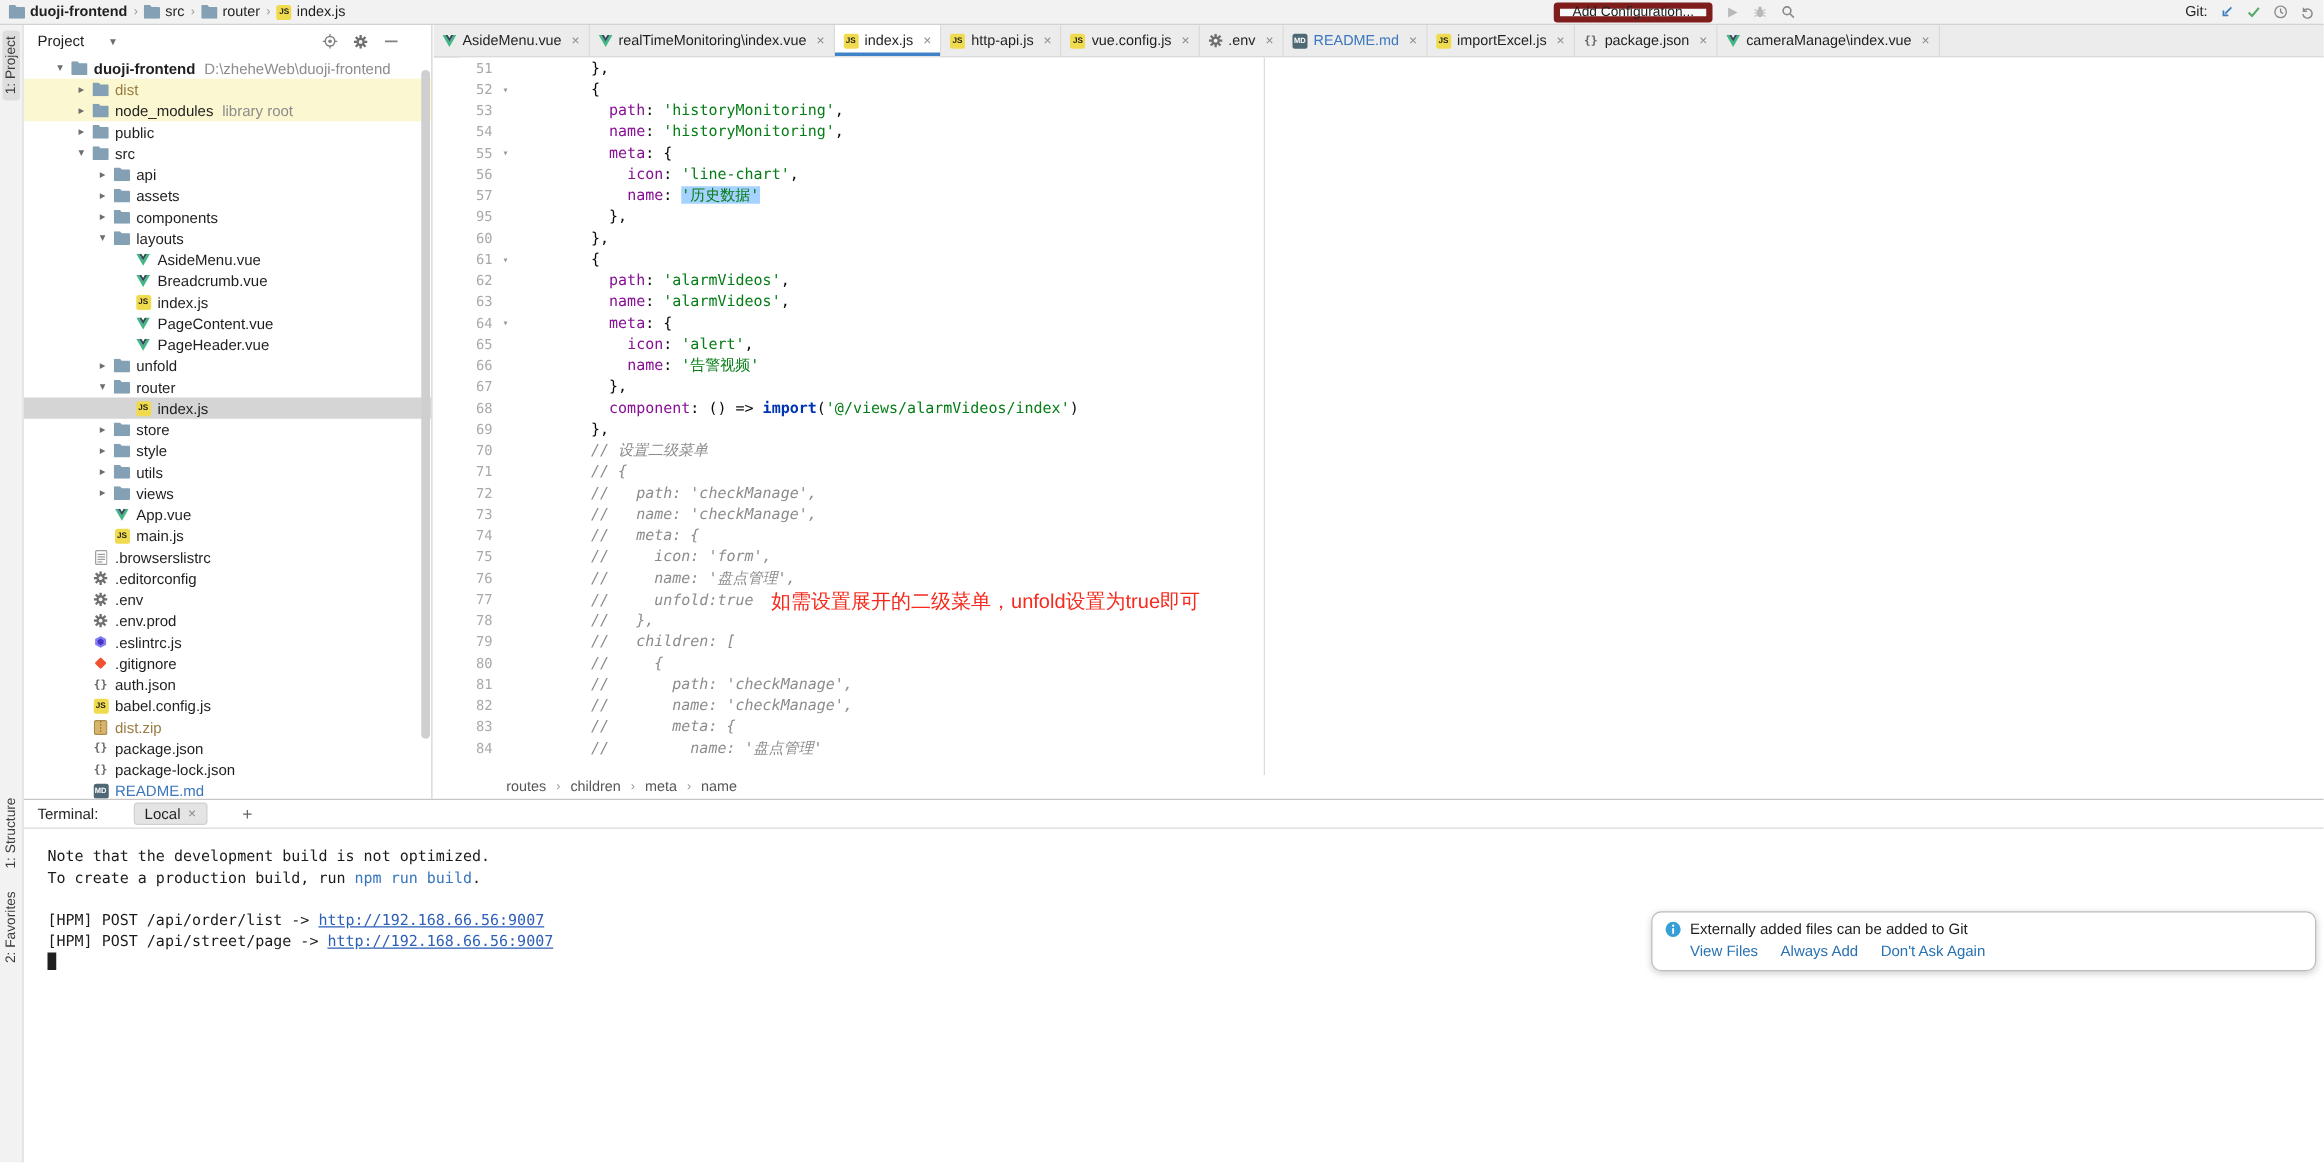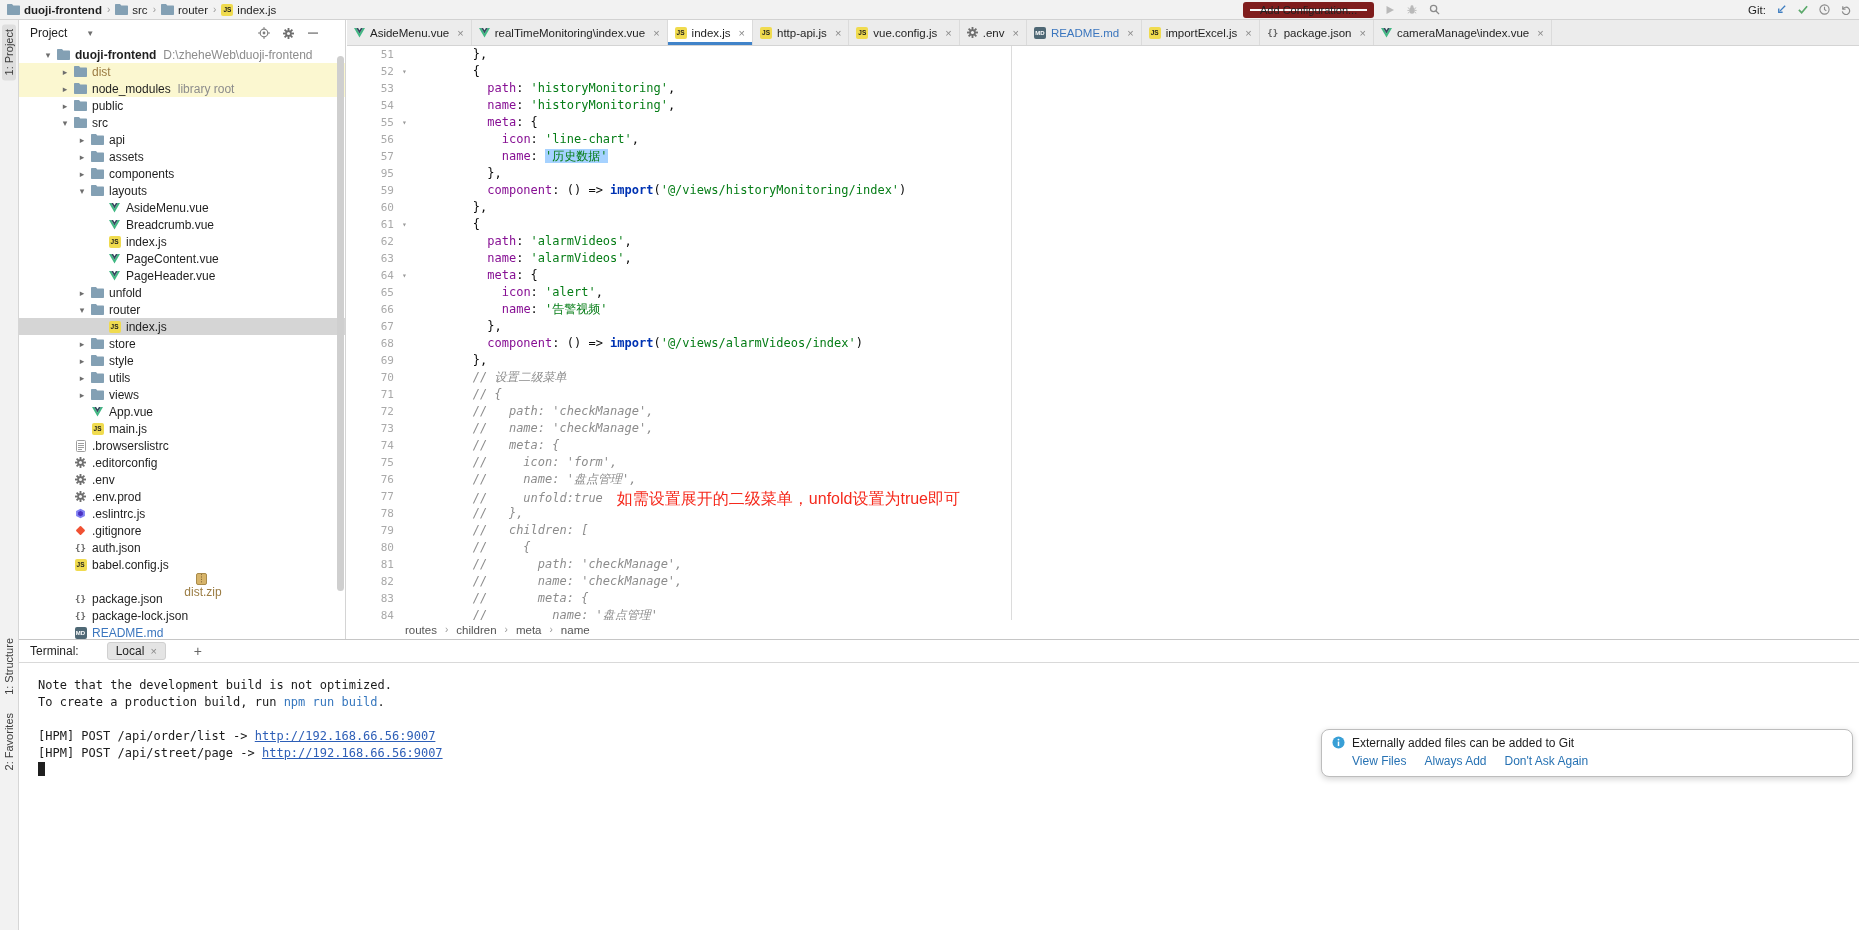--- a/index.html
+++ b/index.html
@@ -6,21 +6,21 @@
 html,body{width:1859px;height:930px;overflow:hidden}
 body{font-family:"Liberation Sans","DejaVu Sans",sans-serif;background:#fff;position:relative;font-size:12px;color:#1f1f1f}
 .ic{display:inline-flex;align-items:center;justify-content:center}
 
 .topbar{position:absolute;left:0;top:0;width:100%;height:20px;background:#F2F2F2;border-bottom:1px solid #D2D2D2}
 .bc{position:absolute;left:7px;top:0;height:19px;display:flex;align-items:center;gap:4px;font-size:11.5px}
 .bc .sep{color:#9A9A9A;font-size:10px;padding:0 1px}
 .bc-item{display:flex;align-items:center;gap:4px}
 .bc-root{font-weight:bold}
 .runctl{position:absolute;left:1243px;top:0;height:19px;display:flex;align-items:center;gap:11px}
-.addcfg{border:7px solid #7f1d1d;border-radius:3px;background:#F7F7F7;font-size:11px;padding:1px 10px;height:16px;display:flex;align-items:center;color:#1f1f1f;font-family:"Liberation Sans",sans-serif}
+.addcfg{border:5px solid #7f1d1d;border-radius:3px;background:#F7F7F7;font-size:11px;padding:1px 10px;height:16px;display:flex;align-items:center;color:#1f1f1f;font-family:"Liberation Sans",sans-serif}
 .gitctl{position:absolute;right:7px;top:0;height:19px;display:flex;align-items:center;gap:10px;font-size:11.5px;color:#1f1f1f}
 
 .strip{position:absolute;left:0;top:20px;width:19px;height:910px;background:#F2F2F2;border-right:1px solid #D6D6D6}
 .vlabel{position:absolute;left:2px;writing-mode:vertical-rl;transform:rotate(180deg);font-size:11px;color:#3c3c3c;padding:5px 1px;border-radius:3px;white-space:nowrap}
 .vlabel.on{background:#DEDEDE}
 .vl-project{top:24px}
 .vl-structure{top:633px}
 .vl-favorites{top:708px}
 
 .panel{position:absolute;left:19px;top:20px;width:327px;height:619px;background:#fff;border-right:1px solid #D4D4D4}
@@ -68,21 +68,21 @@
 .term-x{color:#888;font-size:11px}
 .term-plus{color:#666;font-size:14px}
 .term-body{padding:14px 0 0 19px;font-family:"DejaVu Sans Mono",monospace;font-size:12px;color:#1B1B1B}
 .trow{height:17px;line-height:17px;white-space:pre}
 .t-plain{color:#1B1B1B}
 .t-cmd{color:#3677BE}
 .t-lnk{color:#2E5FB7;text-decoration:underline}
 .cursor{display:inline-block;width:7px;height:14px;background:#1f1f1f;vertical-align:-2px}
 
 .notif{position:absolute;right:6px;top:729px;width:532px;height:48px;background:#FFF;border:1px solid #BDBDBD;border-radius:8px;box-shadow:0 2px 6px rgba(0,0,0,.18);padding:6px 12px 6px 10px}
-.notif-row1{display:flex;align-items:flex-start;gap:7px}
+.notif-row1{display:flex;align-items:flex-end;gap:7px}
 .notif-title{font-size:12px;color:#1d1d1d}
 .notif-links{display:flex;gap:18px;margin-left:20px;margin-top:4px}
 .notif-link{color:#2772B3;font-size:12px;cursor:pointer}
 
 .fic{display:inline-flex;width:12px;height:12px;border-radius:2px;align-items:center;justify-content:center;font-weight:bold;font-family:"Liberation Sans",sans-serif}
 .fic-js{background:#F0DB4F;color:#1b1b1b;font-size:6.5px}
 .fic-md{background:#4F6875;color:#fff;font-size:6px}
 .fic-json{color:#666;font-size:9px;font-family:"DejaVu Sans Mono",monospace}
 </style>
 </head>
@@ -502,21 +502,21 @@
         </span>
         <span class="t-lab">auth.json</span>
       </div>
       <div class="t-row" style="padding-left: 39px;">
         <span class="t-ch"></span>
         <span class="ic t-ic">
           <span class="fic fic-js">JS</span>
         </span>
         <span class="t-lab">babel.config.js</span>
       </div>
-      <div class="t-row" style="padding-left: 39px; flex-direction: column;">
+      <div class="t-row" style="padding-left: 39px;">
         <span class="t-ch"></span>
         <span class="ic t-ic">
           <svg width="11" height="12" viewBox="0 0 11 12">
             <rect x=".5" y=".5" width="10" height="11" rx="1.5" fill="#D7B46A" stroke="#A98B4B"></rect>
             <path stroke="#8A6D3B" fill="none" d="M5.5 1v1.2M5.5 3.4v1.2M5.5 5.8v1.2M5.5 8.2v1.2"></path>
           </svg>
         </span>
         <span class="t-lab ignored">dist.zip</span>
       </div>
       <div class="t-row" style="padding-left: 39px;">
@@ -639,21 +639,20 @@
   <div class="guide"></div>
   <div id="code">
       <div class="crow"><span class="lnum">51</span><span class="lfold"></span><span class="ltext"><span class="tk-p">        },</span></span></div>
       <div class="crow"><span class="lnum">52</span><span class="lfold">▾</span><span class="ltext"><span class="tk-p">        {</span></span></div>
       <div class="crow"><span class="lnum">53</span><span class="lfold"></span><span class="ltext"><span class="tk-p">          </span><span class="tk-o">path</span><span class="tk-p">: </span><span class="tk-s">'historyMonitoring'</span><span class="tk-p">,</span></span></div>
       <div class="crow"><span class="lnum">54</span><span class="lfold"></span><span class="ltext"><span class="tk-p">          </span><span class="tk-o">name</span><span class="tk-p">: </span><span class="tk-s">'historyMonitoring'</span><span class="tk-p">,</span></span></div>
       <div class="crow"><span class="lnum">55</span><span class="lfold">▾</span><span class="ltext"><span class="tk-p">          </span><span class="tk-o">meta</span><span class="tk-p">: {</span></span></div>
       <div class="crow"><span class="lnum">56</span><span class="lfold"></span><span class="ltext"><span class="tk-p">            </span><span class="tk-o">icon</span><span class="tk-p">: </span><span class="tk-s">'line-chart'</span><span class="tk-p">,</span></span></div>
       <div class="crow"><span class="lnum">57</span><span class="lfold"></span><span class="ltext"><span class="tk-p">            </span><span class="tk-o">name</span><span class="tk-p">: </span><span class="tk-ssel">'历史数据'</span></span></div>
       <div class="crow"><span class="lnum">95</span><span class="lfold"></span><span class="ltext"><span class="tk-p">          },</span></span></div>
-      <div class="crow"><span class="lnum">59</span><span class="lfold"></span><span class="ltext"><span class="tk-p">          </span><span class="tk-o">component</span><span class="tk-p">: () =&gt; </span><span class="tk-k">import</span><span class="tk-p">(</span><span class="tk-s">'@/views/historyMonitoring/index'</span><span class="tk-p">)</span></span></div>
       <div class="crow"><span class="lnum">60</span><span class="lfold"></span><span class="ltext"><span class="tk-p">        },</span></span></div>
       <div class="crow"><span class="lnum">61</span><span class="lfold">▾</span><span class="ltext"><span class="tk-p">        {</span></span></div>
       <div class="crow"><span class="lnum">62</span><span class="lfold"></span><span class="ltext"><span class="tk-p">          </span><span class="tk-o">path</span><span class="tk-p">: </span><span class="tk-s">'alarmVideos'</span><span class="tk-p">,</span></span></div>
       <div class="crow"><span class="lnum">63</span><span class="lfold"></span><span class="ltext"><span class="tk-p">          </span><span class="tk-o">name</span><span class="tk-p">: </span><span class="tk-s">'alarmVideos'</span><span class="tk-p">,</span></span></div>
       <div class="crow"><span class="lnum">64</span><span class="lfold">▾</span><span class="ltext"><span class="tk-p">          </span><span class="tk-o">meta</span><span class="tk-p">: {</span></span></div>
       <div class="crow"><span class="lnum">65</span><span class="lfold"></span><span class="ltext"><span class="tk-p">            </span><span class="tk-o">icon</span><span class="tk-p">: </span><span class="tk-s">'alert'</span><span class="tk-p">,</span></span></div>
       <div class="crow"><span class="lnum">66</span><span class="lfold"></span><span class="ltext"><span class="tk-p">            </span><span class="tk-o">name</span><span class="tk-p">: </span><span class="tk-s">'告警视频'</span></span></div>
       <div class="crow"><span class="lnum">67</span><span class="lfold"></span><span class="ltext"><span class="tk-p">          },</span></span></div>
       <div class="crow"><span class="lnum">68</span><span class="lfold"></span><span class="ltext"><span class="tk-p">          </span><span class="tk-o">component</span><span class="tk-p">: () =&gt; </span><span class="tk-k">import</span><span class="tk-p">(</span><span class="tk-s">'@/views/alarmVideos/index'</span><span class="tk-p">)</span></span></div>
       <div class="crow"><span class="lnum">69</span><span class="lfold"></span><span class="ltext"><span class="tk-p">        },</span></span></div>

